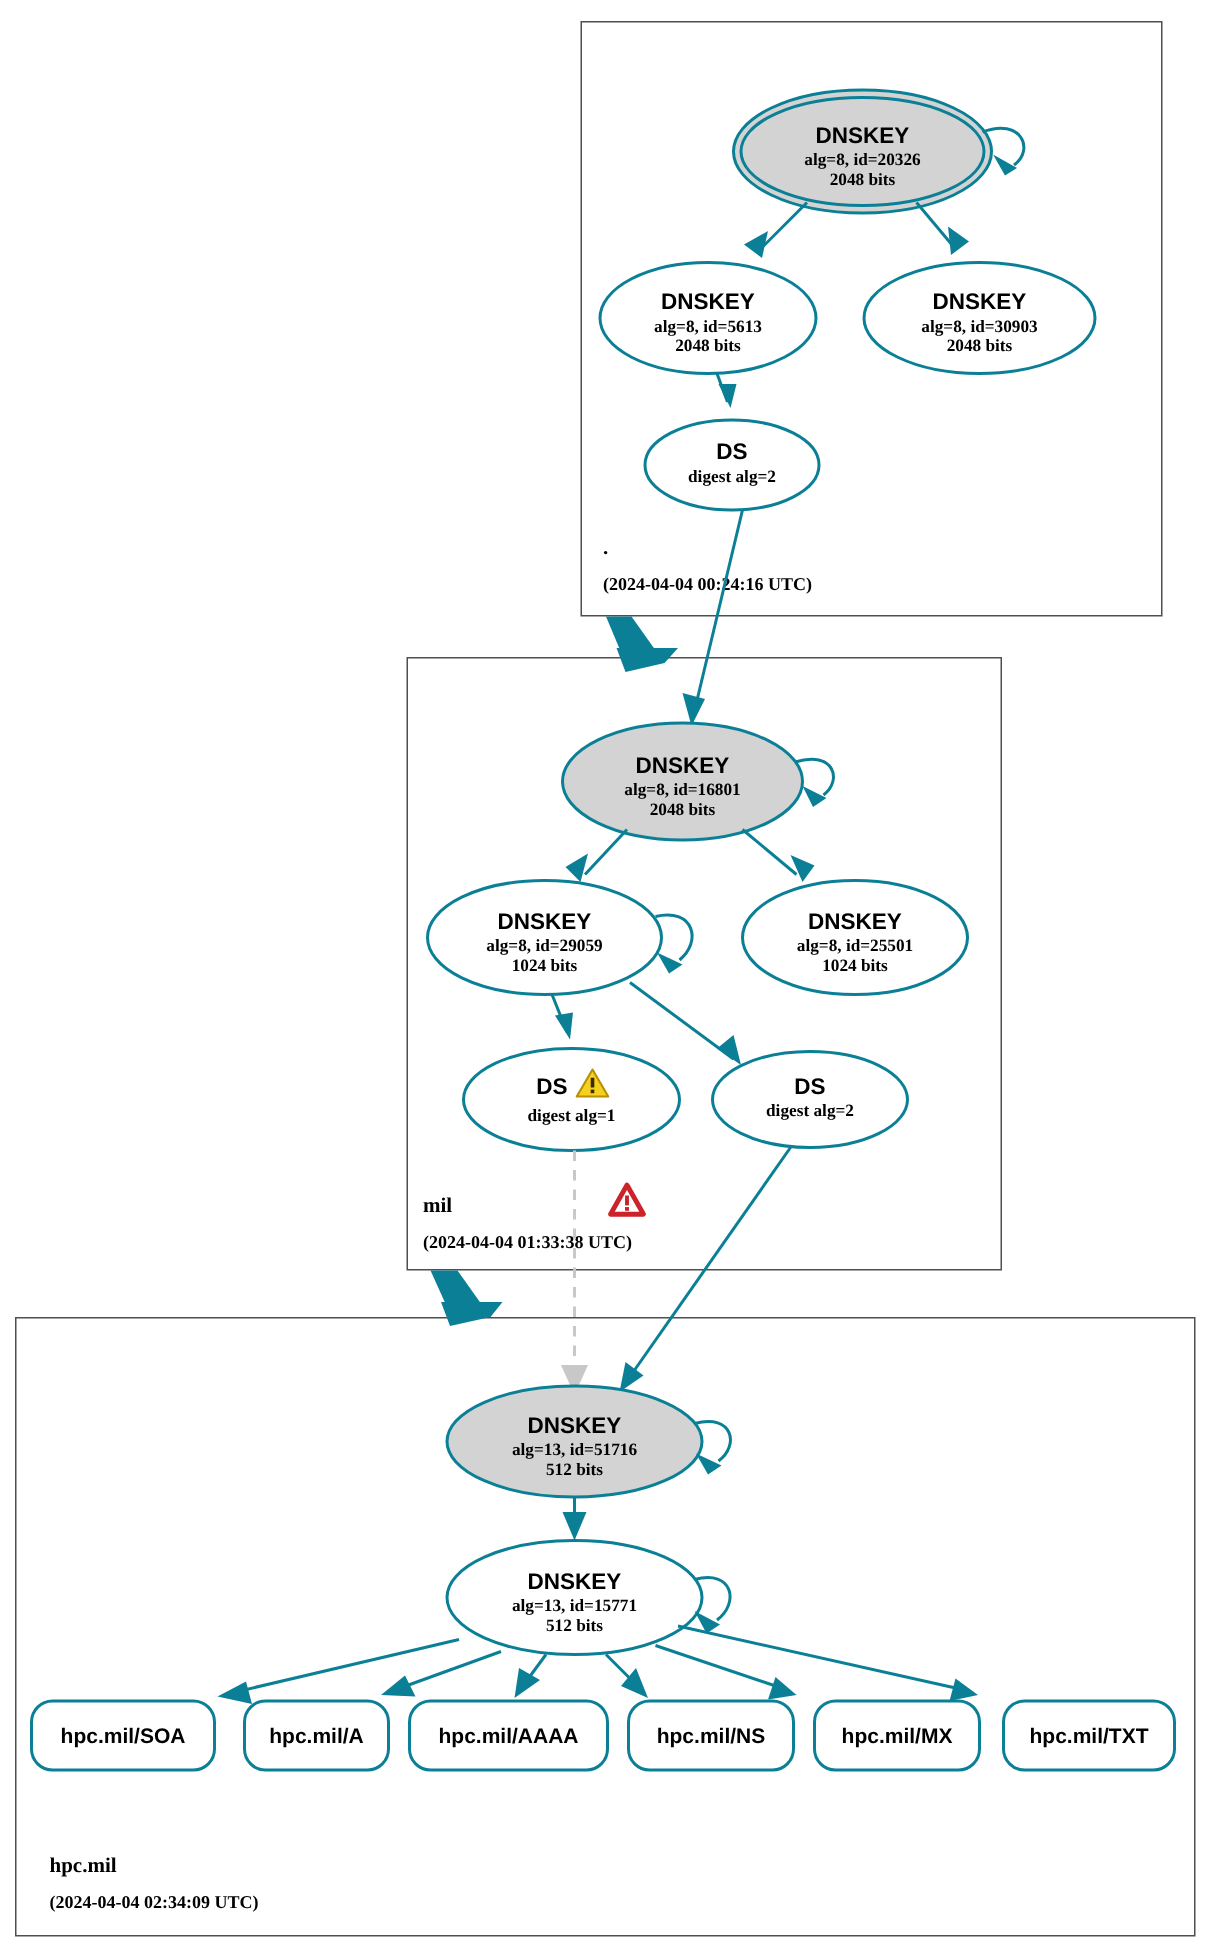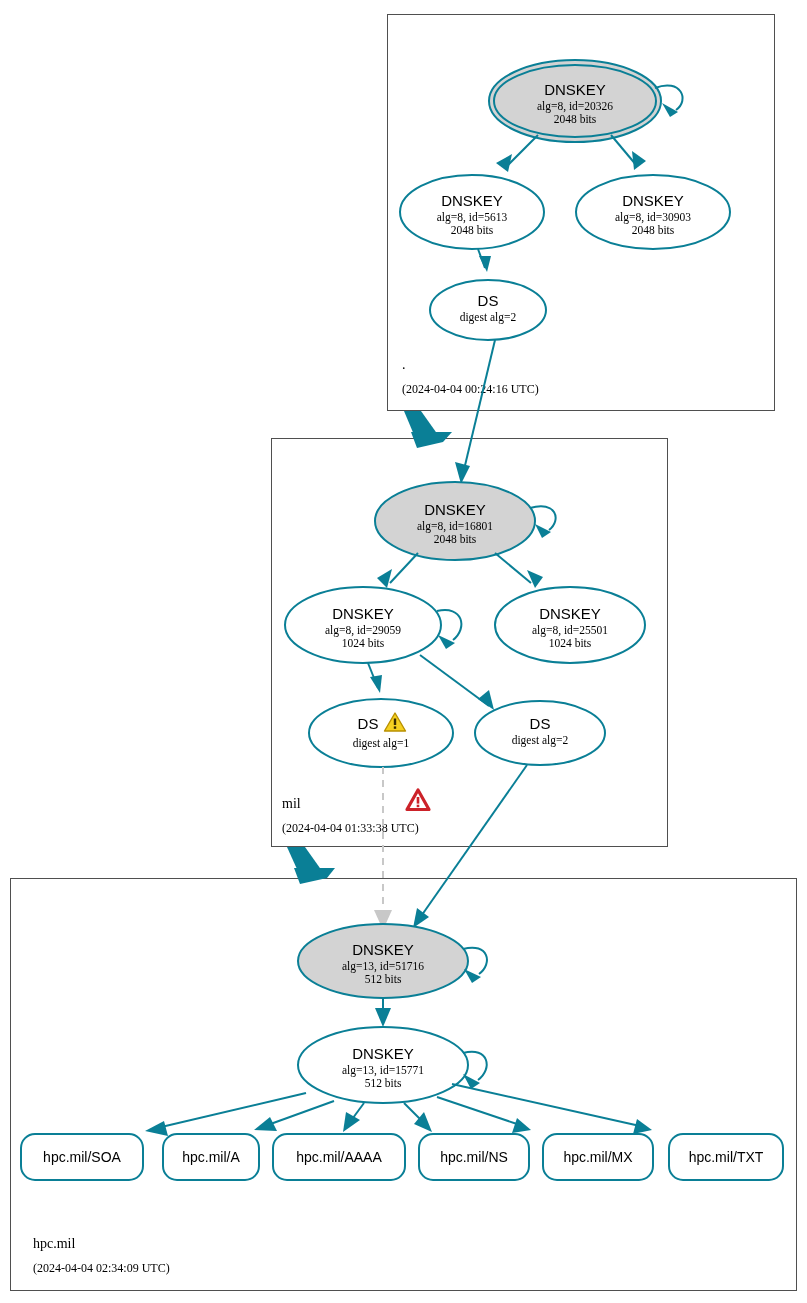--- a/index.html
+++ b/index.html
@@ -1,18 +1,18 @@
 <!DOCTYPE html>
 <html><head>
 <meta charset="utf-8">
 <style>
   html,body{margin:0;padding:0;background:#ffffff;}
   body{width:807px;height:1303px;overflow:hidden;
        font-family:"Liberation Sans", sans-serif;}
-  #root{position:relative;width:807px;height:1087px;}
+  #root{position:relative;width:807px;height:1087px;font-weight:bold;}
   svg{display:block;}
   .zone-box{fill:#ffffff;stroke:#4f4f4f;stroke-width:1;}
   .node-ell{fill:#ffffff;stroke:#0a7f96;stroke-width:2;}
   .node-ell-anchor{fill:#d3d3d3;stroke:#0a7f96;stroke-width:2;}
   .node-rect{fill:#ffffff;stroke:#0a7f96;stroke-width:2;}
   .edge{fill:none;stroke:#0a7f96;stroke-width:2;}
   .edge-thick{fill:#0a7f96;stroke:none;}
   .edge-dashed{fill:none;stroke:#c8c8c8;stroke-width:2;stroke-dasharray:7,6;}
   .arrowhead{fill:#0a7f96;stroke:none;}
   .arrowhead-gray{fill:#c8c8c8;stroke:none;}

